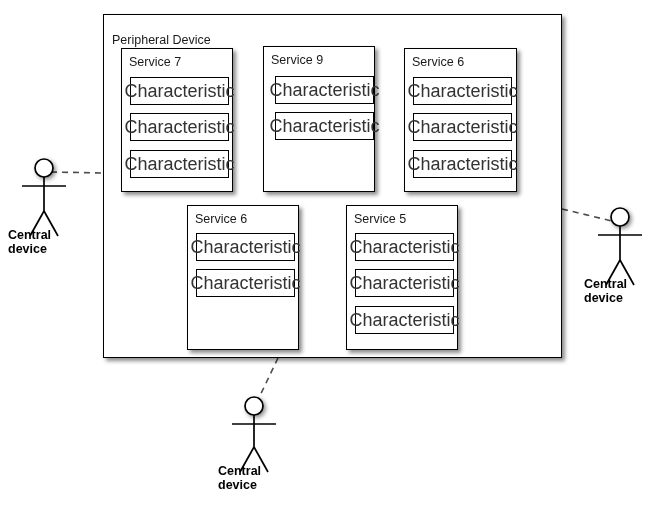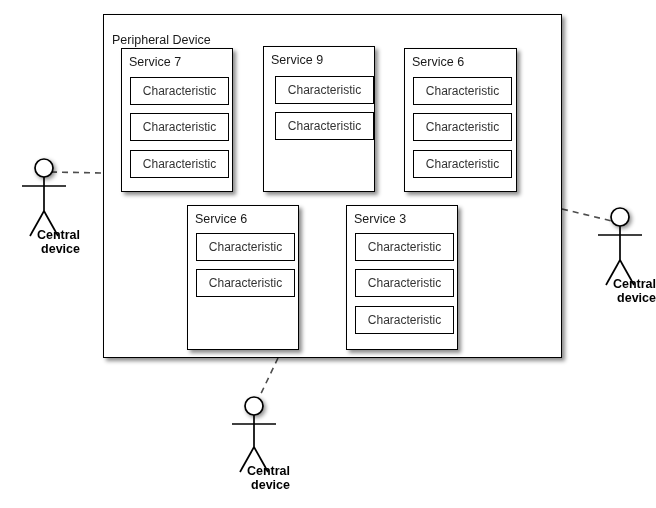--- a/index.html
+++ b/index.html
@@ -40,37 +40,37 @@
     font-size:12.5px;
     line-height:14px;
     white-space:nowrap;
     color:#1a1a1a;
   }
   .charac{
     position:absolute;
     box-sizing:border-box;
     background:#ffffff;
     border:1.3px solid #000000;
-    font-size:12px;
+    font-size:18px;
     line-height:1;
     display:flex;
     align-items:center;
     justify-content:center;
     color:#333333;
     white-space:nowrap;
   }
 
   
   .actor{position:absolute;}
   .actor svg{display:block;overflow:visible;}
   .actor-label{
     position:absolute;
     left:0;
     width:100%;
-    text-align:right;
+    text-align:left;
     font-size:12.5px;
     font-weight:bold;
     line-height:14px;
     color:#000000;
     white-space:nowrap;
   }
 </style>
 </head>
 <body>
 
@@ -106,21 +106,21 @@
   <div class="charac" style="left:413px;top:113px;width:99px;height:28px;">Characteristic</div>
   <div class="charac" style="left:413px;top:150px;width:99px;height:28px;">Characteristic</div>
 
   <div class="box shadowed" style="left:187px;top:205px;width:112px;height:145px;">
     <div class="service-title">Service 6</div>
   </div>
   <div class="charac" style="left:196px;top:233px;width:99px;height:28px;">Characteristic</div>
   <div class="charac" style="left:196px;top:269px;width:99px;height:28px;">Characteristic</div>
 
   <div class="box shadowed" style="left:346px;top:205px;width:112px;height:145px;">
-    <div class="service-title">Service 3</div>
+    <div class="service-title">Service 5</div>
   </div>
   <div class="charac" style="left:355px;top:233px;width:99px;height:28px;">Characteristic</div>
   <div class="charac" style="left:355px;top:269px;width:99px;height:28px;">Characteristic</div>
   <div class="charac" style="left:355px;top:306px;width:99px;height:28px;">Characteristic</div>
 
   <div class="actor" style="left:8px;top:158px;width:72px;height:90px;">
     <svg width="72" height="72" viewBox="0 0 72 72">
       <circle cx="36" cy="10" r="9" fill="#ffffff" stroke="#000000" stroke-width="1.7" style="filter:drop-shadow(2px 2px 2px rgba(0,0,0,0.45));"></circle>
       <line x1="36" y1="19" x2="36" y2="53" stroke="#000000" stroke-width="1.7"></line>
       <line x1="14" y1="28" x2="58" y2="28" stroke="#000000" stroke-width="1.7"></line>

